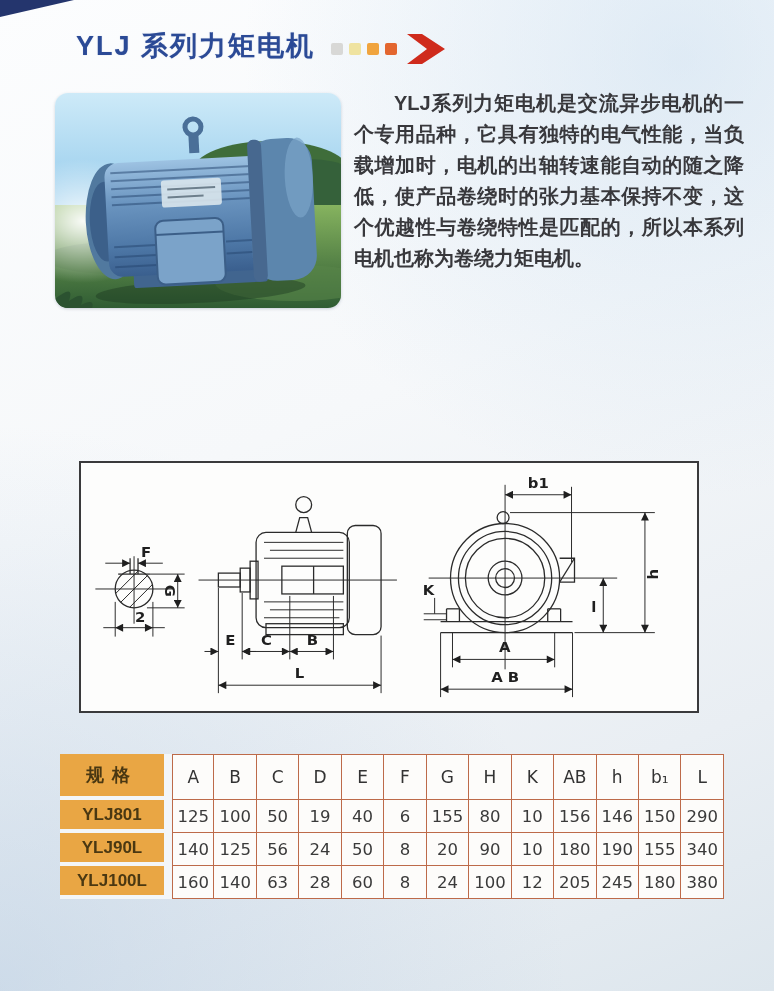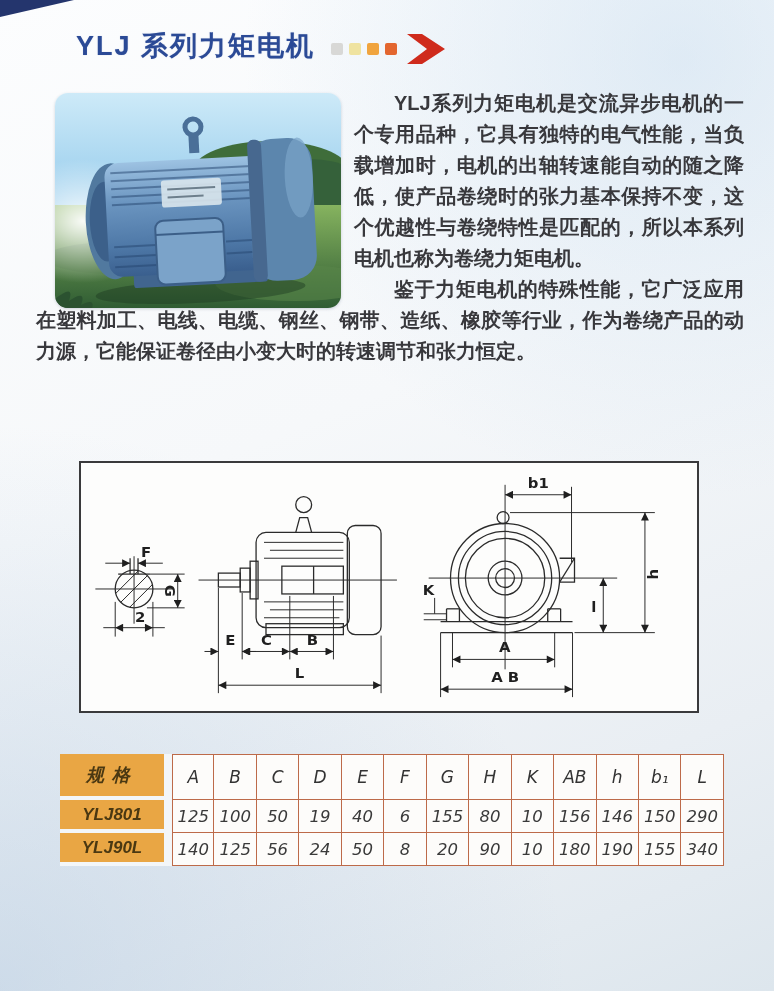--- a/index.html
+++ b/index.html
@@ -40,21 +40,21 @@
   .diagram-box{
     position:absolute; left:79px; top:461px; width:616px; height:248px;
     border:2px solid #3a3a3c; background:#fdfdfc;
   }
   .diagram-box svg{display:block;}
   .dl{stroke:#2b2b2b; stroke-width:1.3; fill:none;}
   .dl-thin{stroke:#2b2b2b; stroke-width:1; fill:none;}
   .lb{font:700 15px "DejaVu Sans",sans-serif; fill:#1f1f1f;}
   
   .table-wrap{position:absolute; left:60px; top:754px; width:664px;}
-  table{width:100%; border-collapse:separate; border-spacing:0; table-layout:fixed;font-style:italic;}
+  table{width:100%; border-collapse:separate; border-spacing:0; table-layout:fixed;}
   thead tr{height:46px;} tbody tr{height:33px;}
   td{padding:0; text-align:center; vertical-align:middle;}
   td.spec{
     background:#e9a644; border-bottom:4px solid #f3f6f8; border-right:8px solid #f3f6f8;
     font-weight:700; color:#4a3812; font-size:17px;
   }
   thead td.spec{font-size:18px; letter-spacing:8px;}
   td.data{
     background:#fdfcfa; border-right:1px solid #bd6a49; border-bottom:1px solid #bd6a49;
     font-family:"DejaVu Sans",sans-serif; font-size:16.5px; color:#3a3a3a;
@@ -141,21 +141,20 @@
           <rect x="108" y="86" width="60" height="27" rx="3" fill="#d9e5ec" opacity=".9"></rect>
           <line x1="114" y1="95" x2="162" y2="95" stroke="#6d7f8c" stroke-width="2"></line>
           <line x1="114" y1="103" x2="150" y2="103" stroke="#6d7f8c" stroke-width="2"></line>
           <rect x="138" y="40" width="10" height="20" fill="#4a6f98"></rect>
           <circle cx="143" cy="34" r="8" fill="none" stroke="#4a6f98" stroke-width="5"></circle>
         </g>
         <path d="M0 206 q20 -16 14 2 q18 -12 12 4 q16 -8 10 6 L0 215 Z" fill="#2b5230"></path>
       </svg>
     </figure>
     <p>YLJ系列力矩电机是交流异步电机的一个专用品种，它具有独特的电气性能，当负载增加时，电机的出轴转速能自动的随之降低，使产品卷绕时的张力基本保持不变，这个优越性与卷绕特性是匹配的，所以本系列电机也称为卷绕力矩电机。</p>
-    <p>鉴于力矩电机的特殊性能，它广泛应用在塑料加工、电线、电缆、钢丝、钢带、造纸、橡胶等行业，作为卷绕产品的动力源，它能保证卷径由小变大时的转速调节和张力恒定。</p>
   </section>
 
   <section class="diagram-box">
     <svg width="616" height="248" viewBox="0 0 620 250">
       <defs>
         <marker id="ar" viewBox="0 0 10 10" refX="10" refY="5" markerWidth="10" markerHeight="8" orient="auto-start-reverse">
           <path d="M0 0 L10 5 L0 10 z" fill="#1f1f1f"></path>
         </marker>
         <clipPath id="shaftclip">
             <circle cx="53" cy="127" r="19"></circle>
@@ -331,17 +330,33 @@
             <td class="data">50</td>
             <td class="data">8</td>
             <td class="data">20</td>
             <td class="data">90</td>
             <td class="data">10</td>
             <td class="data">180</td>
             <td class="data">190</td>
             <td class="data">155</td>
             <td class="data">340</td>
           </tr>
+          <tr>
+            <td class="spec">YLJ100L</td>
+            <td class="data">160</td>
+            <td class="data">140</td>
+            <td class="data">63</td>
+            <td class="data">28</td>
+            <td class="data">60</td>
+            <td class="data">8</td>
+            <td class="data">24</td>
+            <td class="data">100</td>
+            <td class="data">12</td>
+            <td class="data">205</td>
+            <td class="data">245</td>
+            <td class="data">180</td>
+            <td class="data">380</td>
+          </tr>
         </tbody>
     </table>
   </section>
 
 </div>
 
 </body></html>

